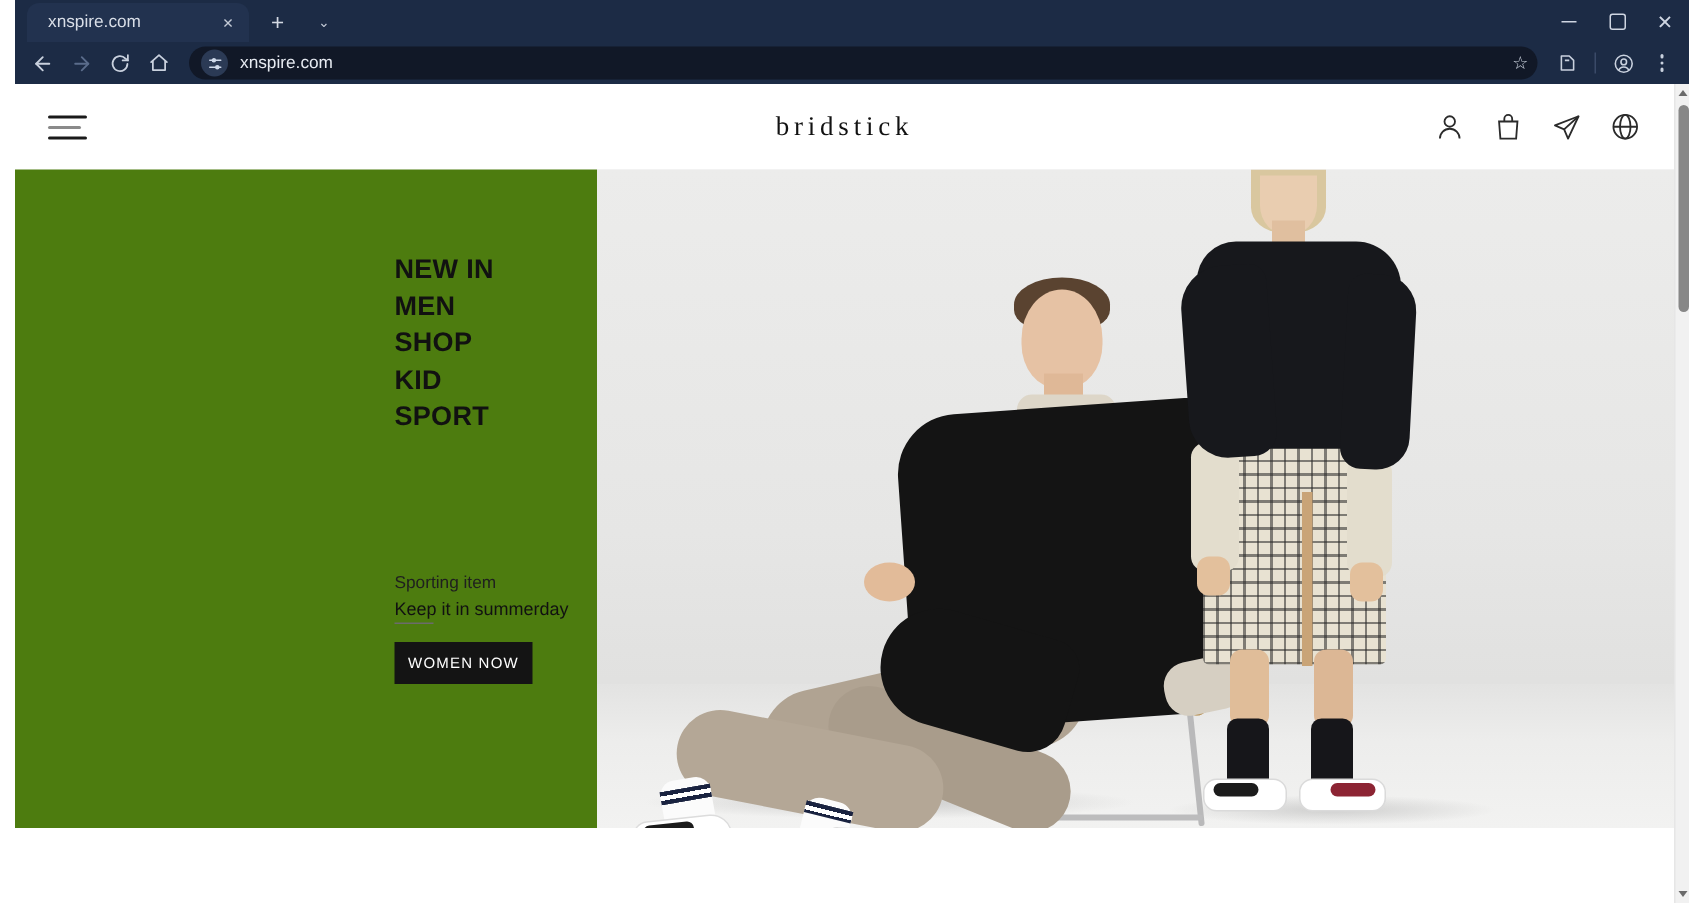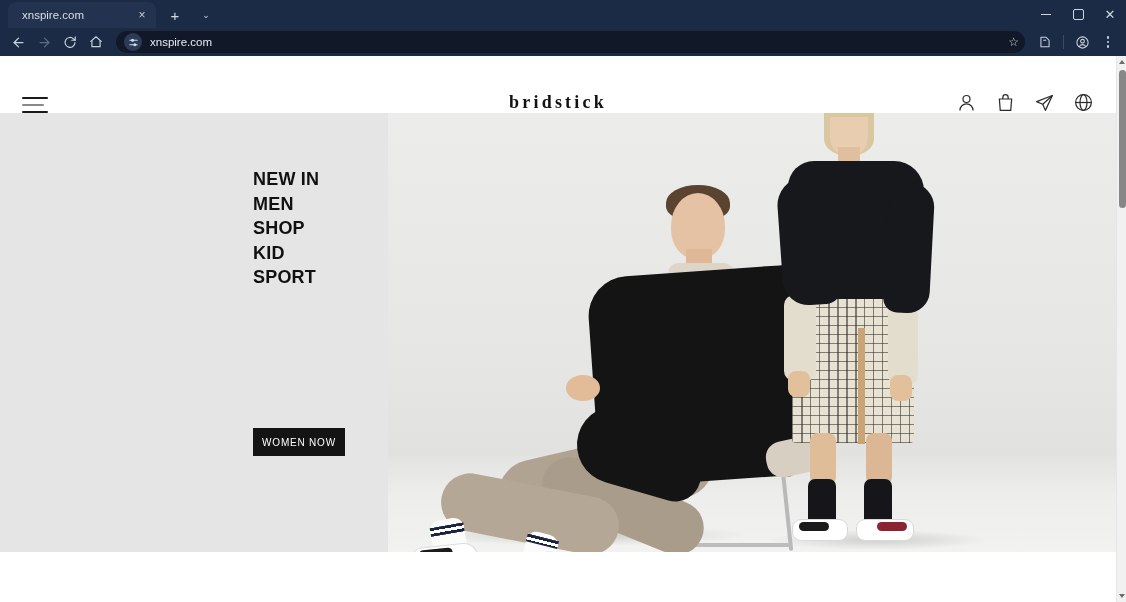--- a/index.html
+++ b/index.html
@@ -4,21 +4,21 @@
 <style>
   * { box-sizing: border-box; margin: 0; padding: 0; }
   html, body {
     width: 1126px; height: 602px;
     overflow: hidden;
     font-family: "Liberation Sans", sans-serif;
     background: #fff;
   }
 
   
-  .browser { width: 1126px; height: 602px; display: flex; flex-direction: column; }
+  .browser { width: 1126px; height: 602px; display: flex; flex-direction: column; padding-left: 10px; }
 
   .tabstrip {
     height: 28px; background: #1c2b45; display: flex; align-items: flex-end;
     position: relative; flex: none;
   }
   .tab {
     margin-left: 8px; width: 148px; height: 26px; background: #22324f;
     border-radius: 8px 8px 0 0; display: flex; align-items: center;
     padding: 0 6px 0 14px; position: relative; gap: 6px;
   }
@@ -88,43 +88,43 @@
   .viewport {
     flex: 1; position: relative; background: #fff; overflow: hidden;
     display: flex;
   }
   .page {
     width: 1116px; height: 100%; position: relative; background: #fff;
   }
 
   
   .site-header {
-    height: 57px; background: #fff; display: flex; align-items: flex-end;
-    padding: 0 22px; position: relative; font-weight: bold;
+    height: 57px; background: #fff; display: flex; align-items: center;
+    padding: 0 22px; position: relative;
   }
   .hamburger { width: 26px; display: flex; flex-direction: column; gap: 5px; }
   .hamburger span { display: block; height: 2px; background: #1a1a1a; border-radius: 1px; }
   .hamburger span:nth-child(1) { width: 26px; }
   .hamburger span:nth-child(2) { width: 22px; background: #8a8a8a; height: 2px; }
   .hamburger span:nth-child(3) { width: 26px; }
   .brand {
     position: absolute; left: 50%; transform: translateX(-50%);
     font-family: "Liberation Serif", serif; font-size: 18px; letter-spacing: 3.2px;
     color: #121212;
   }
   .header-icons {
     margin-left: auto; display: flex; align-items: center; gap: 18px;
   }
   .hicon { width: 21px; height: 21px; color: #2b2b2b; display: block; }
   .hicon svg { display: block; width: 100%; height: 100%; }
 
   
   .hero { height: 439px; display: flex; position: relative; }
   .hero-left {
-    width: 388px; background: #e5e5e5; position: relative; flex: none;
+    width: 388px; background: #4d7c0f; position: relative; flex: none;
   }
   .nav-list {
     position: absolute; left: 253px; top: 54px; display: flex; flex-direction: column;
     gap: 0;
   }
   .nav-item {
     font-size: 18px; font-weight: bold; color: #111; letter-spacing: 0.2px;
     line-height: 24.5px; white-space: nowrap;
   }
   .promo { position: absolute; left: 253px; top: 269px; }
@@ -504,20 +504,24 @@
 
         <div class="hero-left">
           <div class="nav-list">
             <a class="nav-item">NEW IN</a>
             <a class="nav-item">MEN</a>
             <a class="nav-item">SHOP</a>
             <a class="nav-item">KID</a>
             <a class="nav-item">SPORT</a>
           </div>
 
+          <div class="promo">
+            <div class="promo-line1">Sporting item</div>
+            <div class="promo-line2">Keep it in summerday</div>
+          </div>
 
           <button class="shop-btn">WOMEN NOW</button>
         </div>
 
         <div class="hero-right">
           <div class="photo">
             <div class="floor"></div>
             <div class="shadow-a"></div>
             <div class="shadow-b"></div>
 

